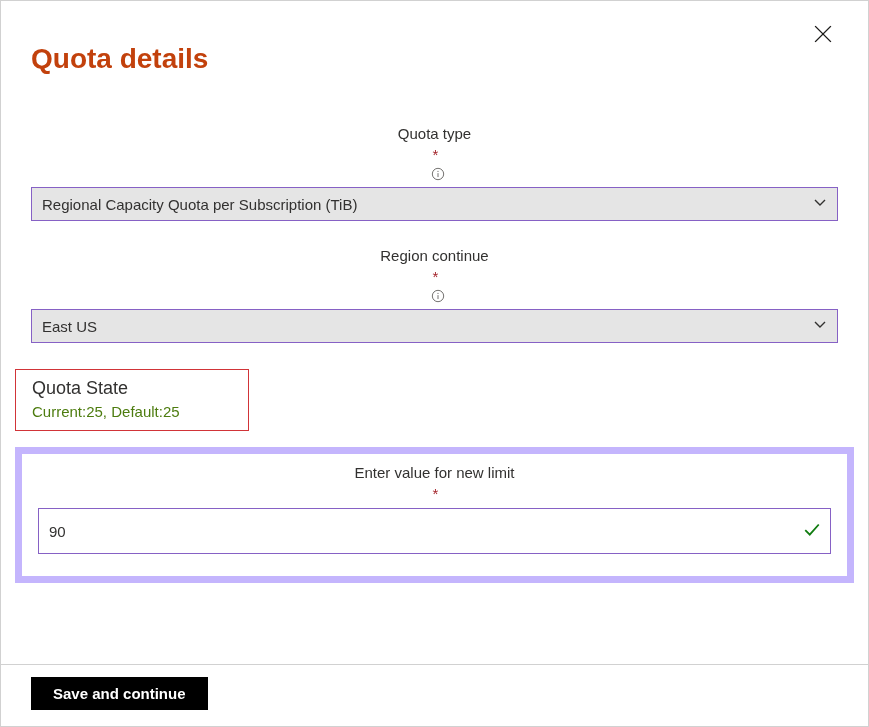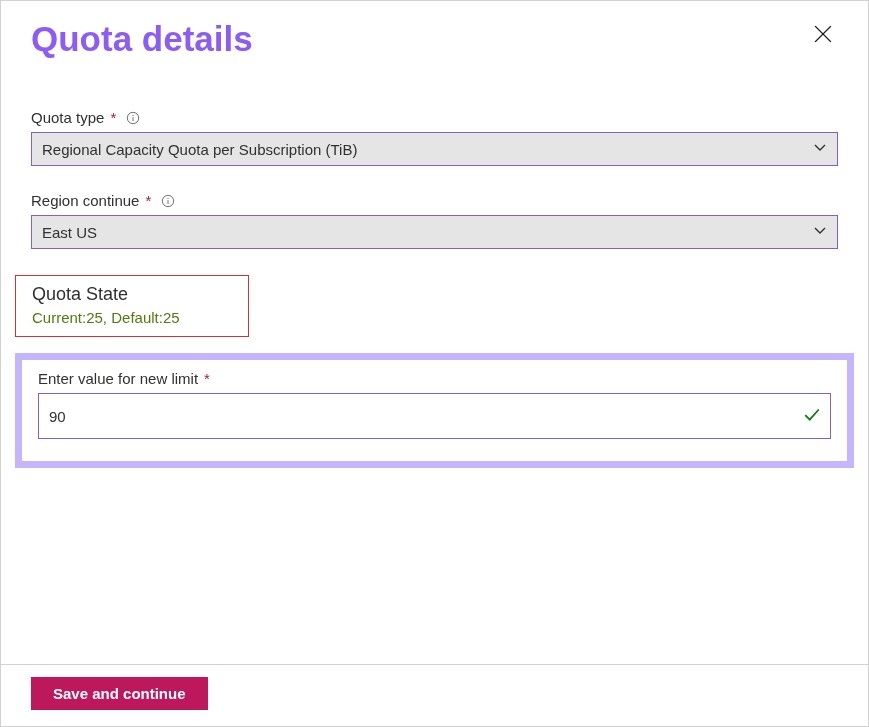--- a/index.html
+++ b/index.html
@@ -19,23 +19,24 @@
       flex-direction: column;
       position: relative;
     }
     .header {
       display: flex;
       align-items: flex-start;
       justify-content: space-between;
       padding: 18px 30px 0 30px;
     }
     .title {
-      font-size: 35px;
+      font-size: 28px;
       font-weight: 600;
-      color: #8b5cf6;
+      color: #c2410c;
+      margin-top: 24px;
     }
     .close-btn {
       background: none;
       border: none;
       cursor: pointer;
       padding: 6px;
       color: #1b1a19;
       display: flex;
       align-items: center;
       justify-content: center;
@@ -46,20 +47,21 @@
       flex: 1;
     }
     .field-group { margin-bottom: 26px; }
     .field-label {
       font-size: 15px;
       color: #323130;
       display: flex;
       align-items: center;
       gap: 4px;
       margin-bottom: 6px;
+      flex-direction: column;
     }
     .required { color: #a4262c; margin-left: 2px; }
     .info-icon {
       display: inline-flex;
       width: 14px;
       height: 14px;
       margin-left: 6px;
       color: #605e5c;
     }
     .info-icon svg { width: 14px; height: 14px; }
@@ -130,21 +132,21 @@
       transform: translateY(-50%);
       color: #107c10;
       pointer-events: none;
     }
     .check-icon svg { width: 18px; height: 18px; }
     .footer {
       border-top: 1px solid #d1d1d1;
       padding: 12px 30px 16px 30px;
     }
     .primary-btn {
-      background: #be185d;
+      background: #000000;
       color: #ffffff;
       border: none;
       font-size: 15px;
       font-weight: 600;
       padding: 8px 22px;
       cursor: pointer;
       font-family: inherit;
     }
   </style>
 </head>

